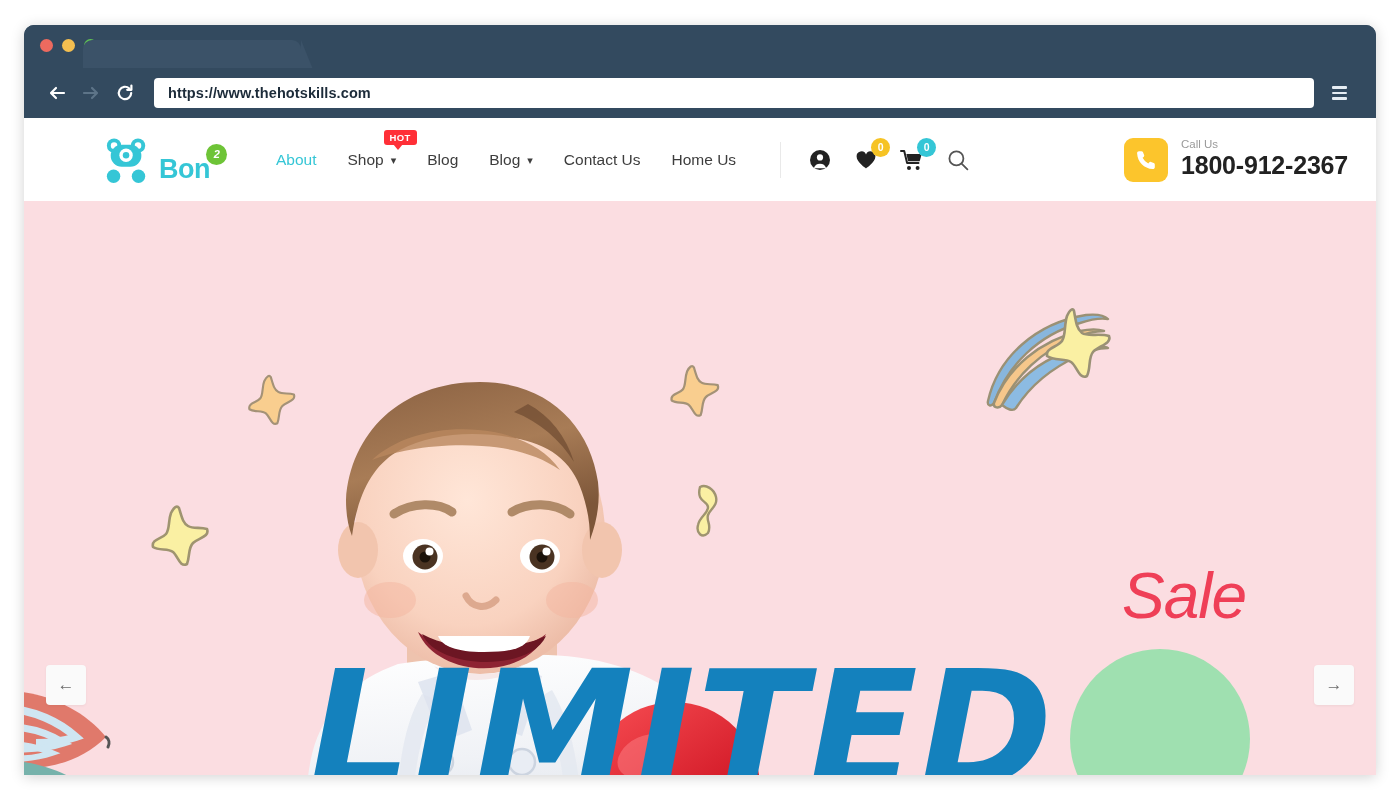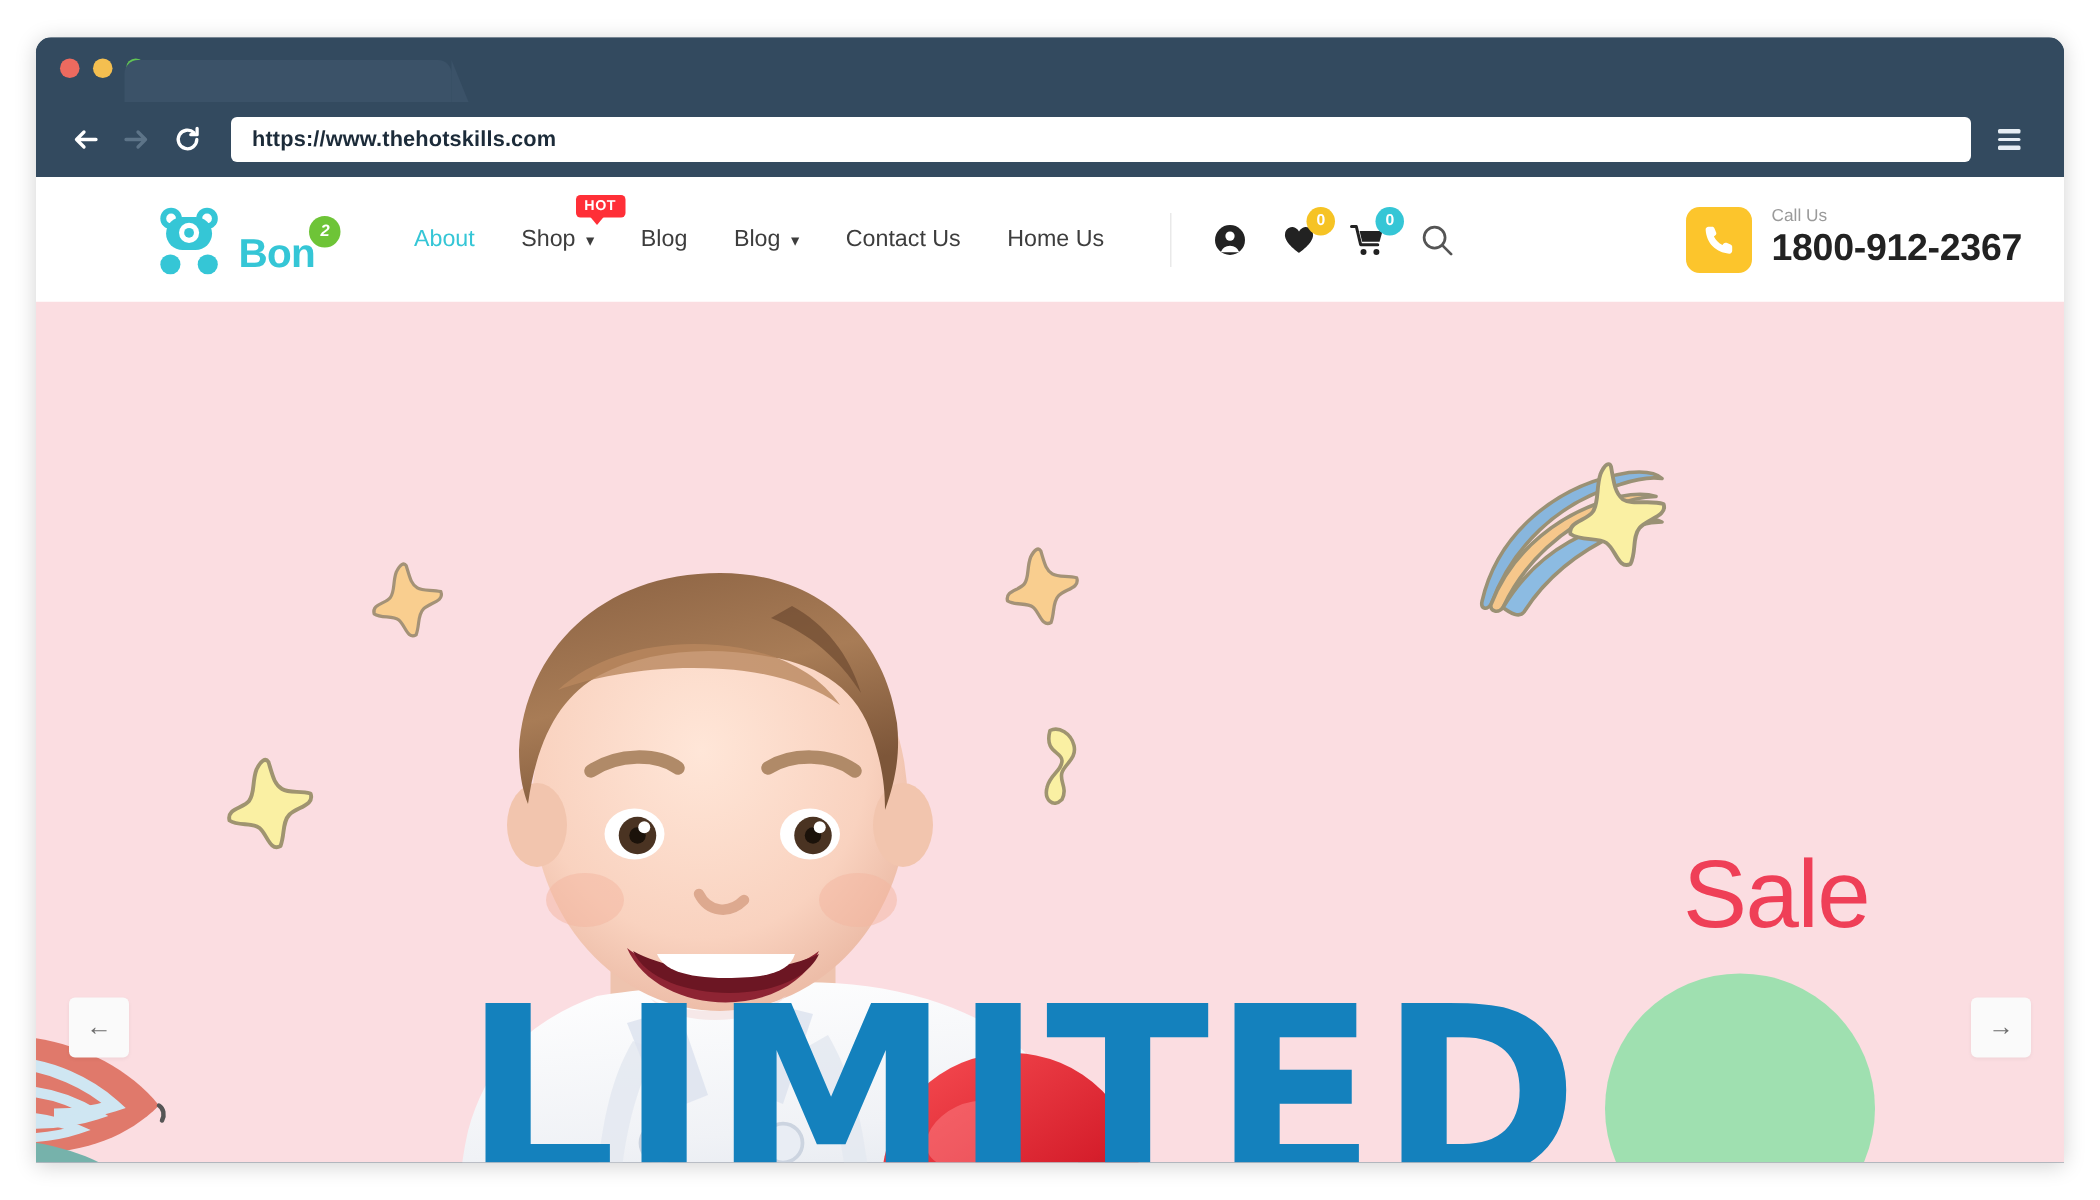--- a/index.html
+++ b/index.html
@@ -268,20 +268,21 @@
     letter-spacing: -0.2px;
     line-height: 1.1;
   }
 
   
   .hero {
     position: relative;
     height: 574px;
     background: #fbdde1;
     overflow: hidden;
+    font-style: italic;
   }
 
   
   .green-circle-big {
     position: absolute;
     left: 1046px; top: 448px;
     width: 180px; height: 180px;
     border-radius: 50%;
     background: #9fe0b0;
   }

